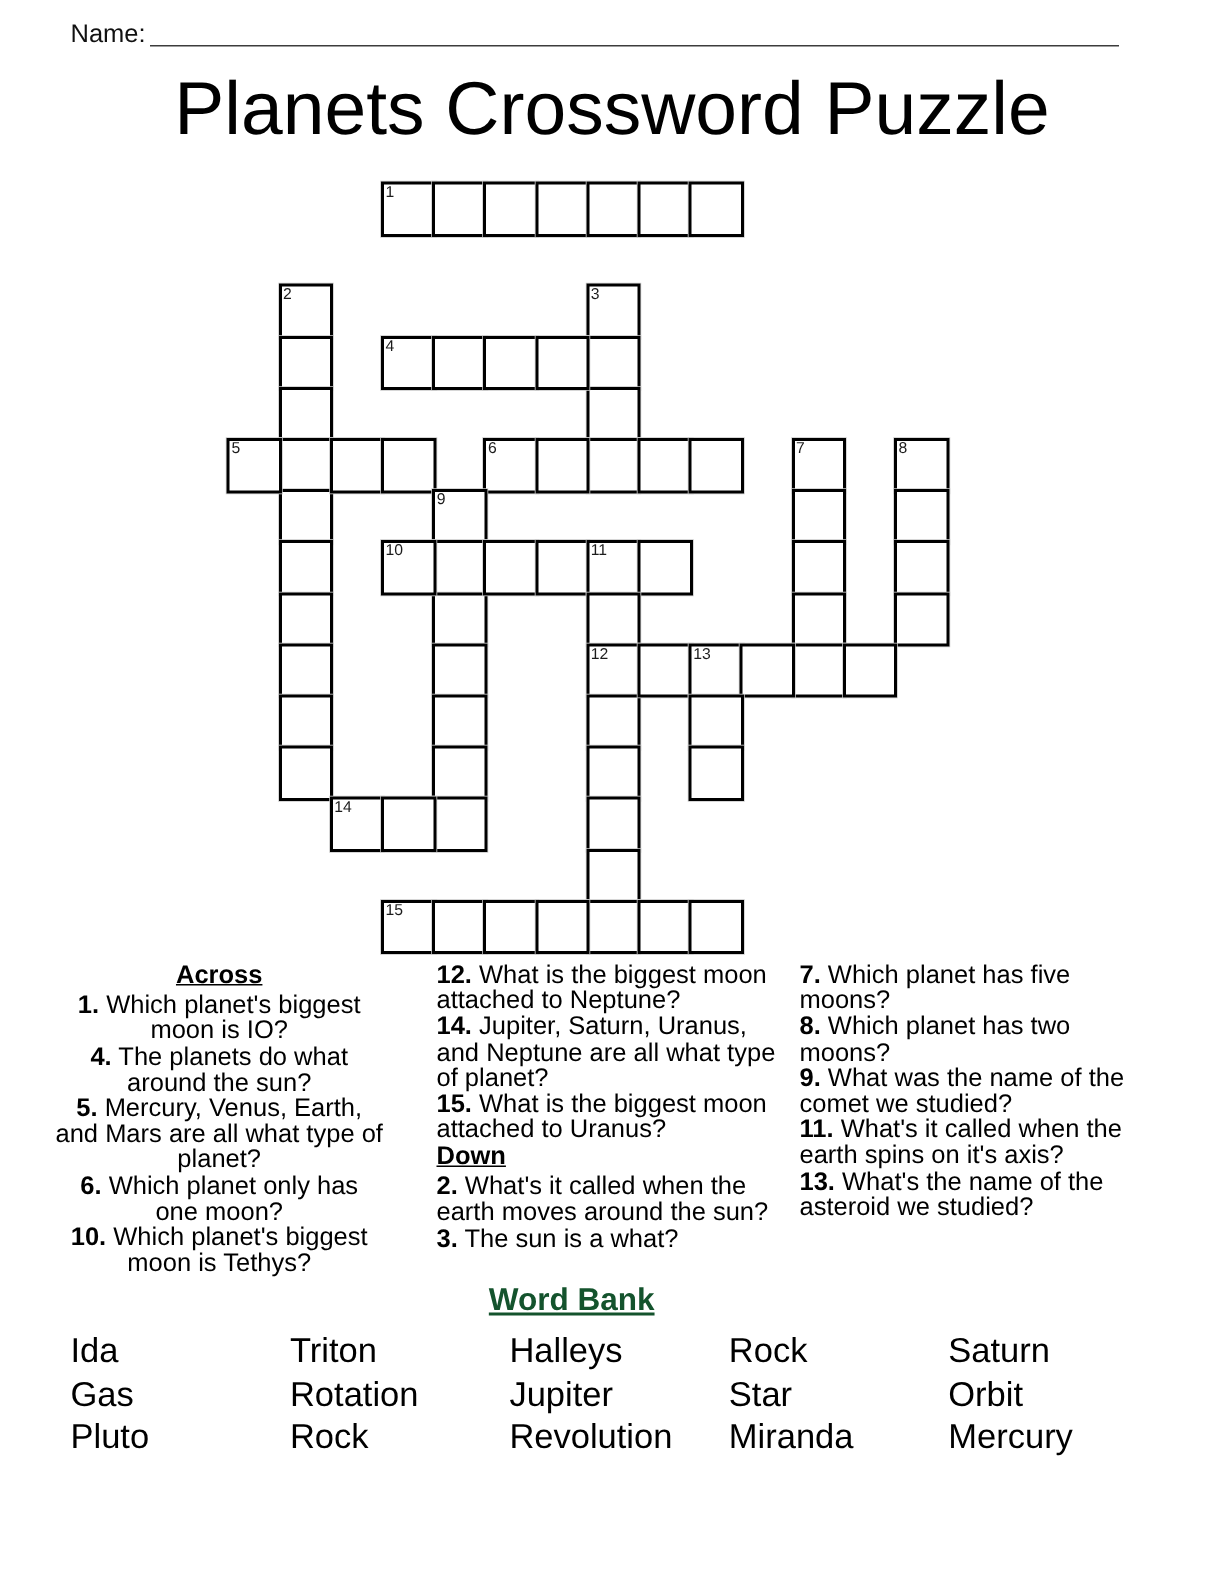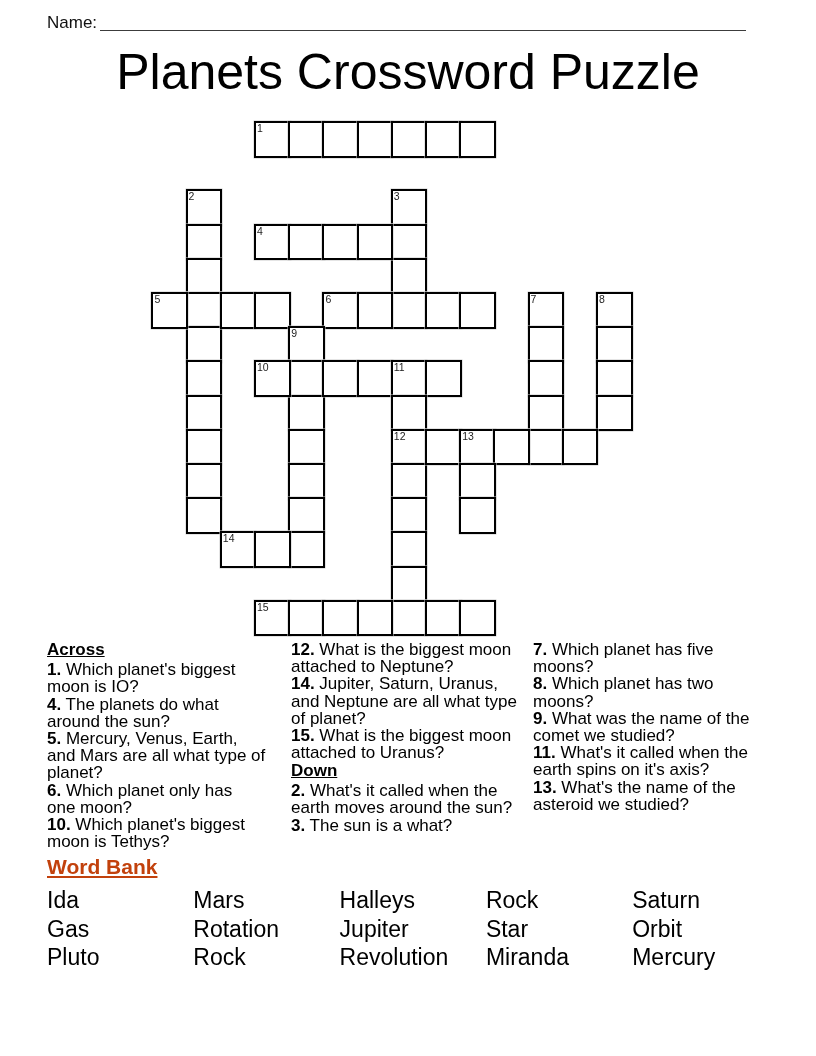--- a/index.html
+++ b/index.html
@@ -40,35 +40,35 @@
   .cell .num{
     position:absolute;left:1px;top:0px;
     font-size:10.5px;line-height:11px;color:#1c1c1c;
     font-weight:400;
   }
   
   .clue-col{
     position:absolute;top:630px;
     font-size:17px;line-height:17.2px;color:#000;
   }
-  .clue-col.c1{left:47px;width:218.27px;}
+  .clue-col.c1{left:37px;width:218.27px;text-align:center;}
   .clue-col.c2{left:291px;width:230px;}
   .clue-col.c3{left:533px;width:230px;}
   .clue-heading{
     font-weight:700;text-decoration:underline;
     margin:0 0 3px 0;font-size:17px;line-height:17.2px;
   }
   .clue-heading.mid{margin-top:0.5px;}
   .clue{margin:0;}
   .clue b{font-weight:700;}
   
   .wordbank{position:absolute;left:47px;top:844px;}
   .wb-heading{
     font-size:21px;line-height:24px;font-weight:700;
-    text-decoration:underline;color:#c2410c;
+    text-decoration:underline;color:#14532d;text-align:center;
   }
   .wb-grid{
     display:grid;
     grid-template-columns:146.3px 146.3px 146.3px 146.3px auto;
     margin-top:7px;
     font-size:23px;line-height:28.6px;color:#000;
   }
   .wb-word{white-space:nowrap;}
 </style>
 </head>
@@ -219,21 +219,21 @@
         <div class="clue"><b>9.</b> What was the name of the comet we studied?</div>
         <div class="clue"><b>11.</b> What's it called when the earth spins on it's axis?</div>
         <div class="clue"><b>13.</b> What's the name of the asteroid we studied?</div>
       </div>
   </div>
 
   <div class="wordbank">
     <div class="wb-heading">Word Bank</div>
     <div class="wb-grid">
         <span class="wb-word">Ida</span>
-        <span class="wb-word">Mars</span>
+        <span class="wb-word">Triton</span>
         <span class="wb-word">Halleys</span>
         <span class="wb-word">Rock</span>
         <span class="wb-word">Saturn</span>
         <span class="wb-word">Gas</span>
         <span class="wb-word">Rotation</span>
         <span class="wb-word">Jupiter</span>
         <span class="wb-word">Star</span>
         <span class="wb-word">Orbit</span>
         <span class="wb-word">Pluto</span>
         <span class="wb-word">Rock</span>

